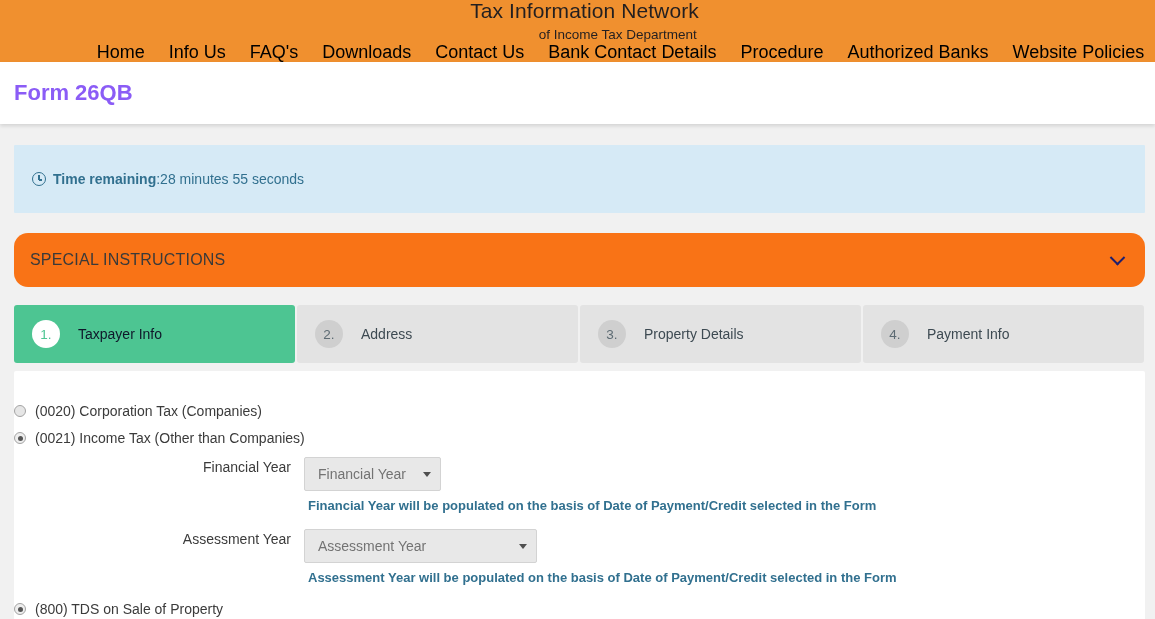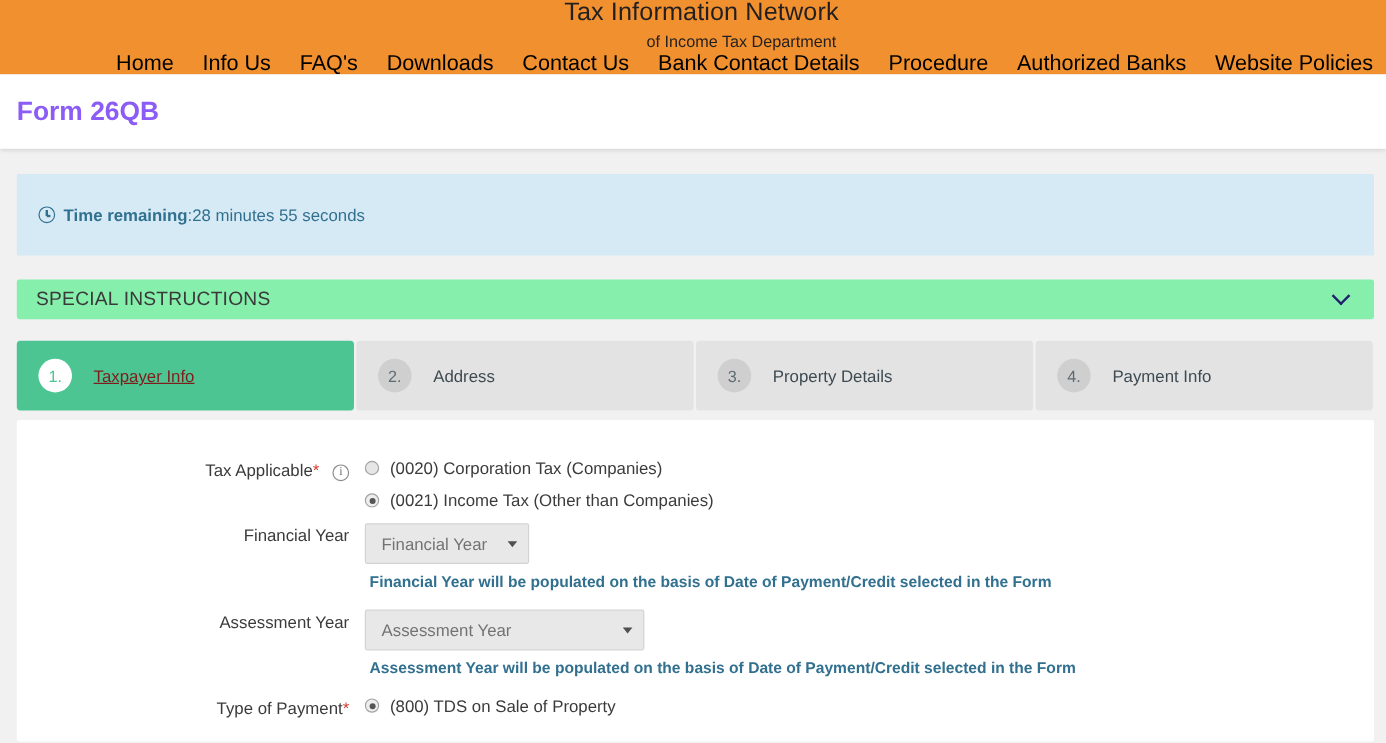--- a/index.html
+++ b/index.html
@@ -109,27 +109,27 @@
     content: ""; position: absolute;
     left: 5.6px; top: 6px;
     width: 3.6px; height: 1.5px;
     background: #31708f;
   }
   .timer-label { font-weight: bold; }
   .timer-value { font-weight: normal; }
 
   .instructions-panel {
     margin-top: 20px;
-    height: 33px;
-    background: #86efac;
+    height: 54px;
+    background: #f97316;
     display: flex;
     align-items: center;
     justify-content: space-between;
     padding: 0 18px 0 16px;
-    border-radius: 2px;
+    border-radius: 14px;
   }
   .instructions-title {
     font-size: 16px;
     color: #3a3a3a;
     letter-spacing: .2px;
   }
   .chevron {
     width: 11px; height: 11px;
     border-right: 2px solid #1f1f6e;
     border-bottom: 2px solid #1f1f6e;
@@ -161,21 +161,21 @@
     background: #cfcfcf;
     color: #5d6b73;
     font-size: 13.5px;
     display: flex;
     align-items: center;
     justify-content: center;
     flex: 0 0 auto;
   }
   .step.active .step-num { background: #ffffff; color: #4dc592; }
   .step-label { font-size: 14px; color: #3d4a52; }
-  .step.active .step-label { color: #7f1d1d; text-decoration: underline; }
+  .step.active .step-label { color: #0f172a; }
 
   
   .form-card {
     margin-top: 8px;
     background: #ffffff;
     height: 268px;
     padding-top: 32px;
     border-radius: 2px;
     overflow: hidden;
   }
@@ -329,24 +329,20 @@
     </div>
     <div class="step">
       <span class="step-num">4.</span>
       <span class="step-label">Payment Info</span>
     </div>
   </div>
 
   <div class="form-card">
 
     <div class="frow">
-      <div class="flabel">
-        <span>Tax Applicable</span><span class="req">*</span>
-        <span class="info-icon">i</span>
-      </div>
       <div class="fctl">
         <div class="radio-line">
           <span class="radio"></span>
           <span>(0020) Corporation Tax (Companies)</span>
         </div>
         <div class="radio-line">
           <span class="radio checked"></span>
           <span>(0021) Income Tax (Other than Companies)</span>
         </div>
       </div>
@@ -368,23 +364,20 @@
       <div class="fctl">
         <div class="sel sel-ay">
           <span>Assessment Year</span>
           <span class="caret"></span>
         </div>
         <div class="hint pad-left-4">Assessment Year will be populated on the basis of Date of Payment/Credit selected in the Form</div>
       </div>
     </div>
 
     <div class="frow">
-      <div class="flabel">
-        <span>Type of Payment</span><span class="req">*</span>
-      </div>
       <div class="fctl">
         <div class="radio-line">
           <span class="radio checked"></span>
           <span>(800) TDS on Sale of Property</span>
         </div>
       </div>
     </div>
 
   </div>
 

